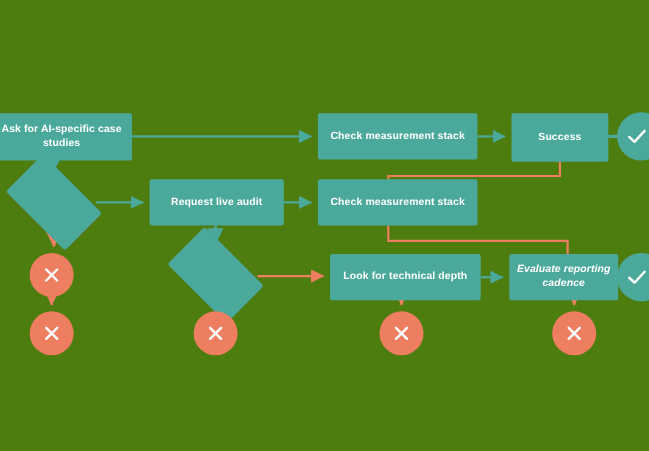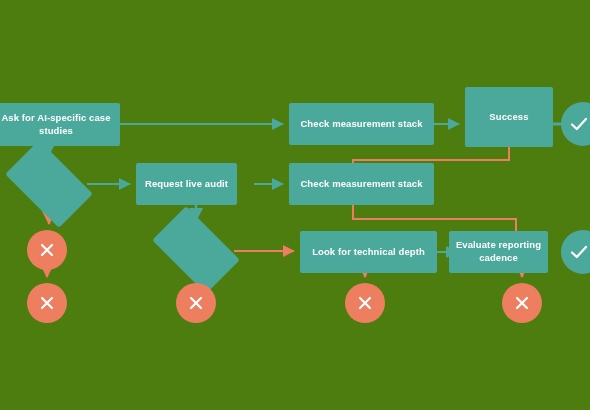--- a/index.html
+++ b/index.html
@@ -126,45 +126,45 @@
   </svg>
 
   <div class="node box" style="left:-8px; top:103px; width:128px; height:43px;">
     <span class="nodelabel">Ask for AI-specific case studies</span>
   </div>
 
   <div class="node diamond" style="left:11px; top:160px; width:76px; height:48px;">
     <div class="dia-shape"></div>
   </div>
 
-  <div class="node box" style="left:136px; top:163px; width:101px; height:42px;">
+  <div class="node box" style="left:136px; top:163px; width:122px; height:42px;">
     <span class="nodelabel">Request live audit</span>
   </div>
 
   <div class="node box" style="left:289px; top:103px; width:145px; height:42px;">
     <span class="nodelabel">Check measurement stack</span>
   </div>
 
-  <div class="node box" style="left:465px; top:87px; width:88px; height:60px;text-align:center;">
+  <div class="node box" style="left:465px; top:103px; width:88px; height:44px;text-align:center;">
     <span class="nodelabel">Success</span>
   </div>
 
   <div class="node box" style="left:289px; top:163px; width:145px; height:42px;">
     <span class="nodelabel">Check measurement stack</span>
   </div>
 
   <div class="node diamond" style="left:158px; top:226px; width:76px; height:48px;">
     <div class="dia-shape"></div>
   </div>
 
   <div class="node box" style="left:300px; top:231px; width:137px; height:42px;justify-content:center;">
     <span class="nodelabel">Look for technical depth</span>
   </div>
 
-  <div class="node box" style="left:449px; top:231px; width:99px; height:42px;">
+  <div class="node box" style="left:463px; top:231px; width:99px; height:42px;font-style:italic;">
     <span class="nodelabel">Evaluate reporting cadence</span>
   </div>
 
   <div class="marker fail" style="left:27px; top:230px; width:40px; height:40px;">
     <svg width="20" height="20" viewBox="0 0 20 20">
       <path d="M5,5 L15,15 M15,5 L5,15" stroke="#FFFFFF" stroke-width="2.2" stroke-linecap="round"></path>
     </svg>
   </div>
 
   <div class="marker fail" style="left:27px; top:283px; width:40px; height:40px;">

